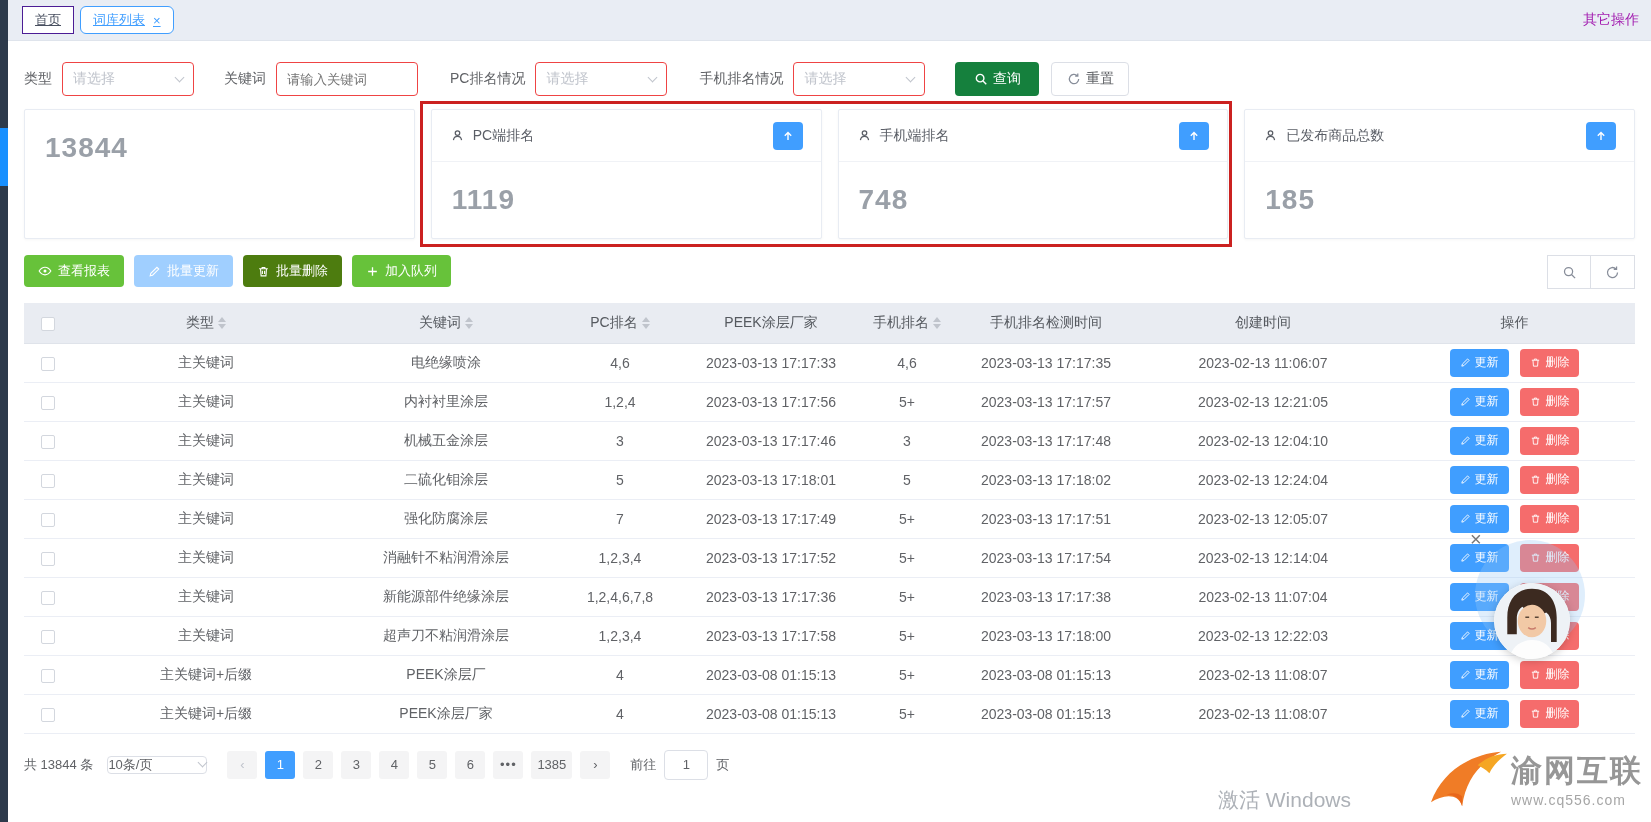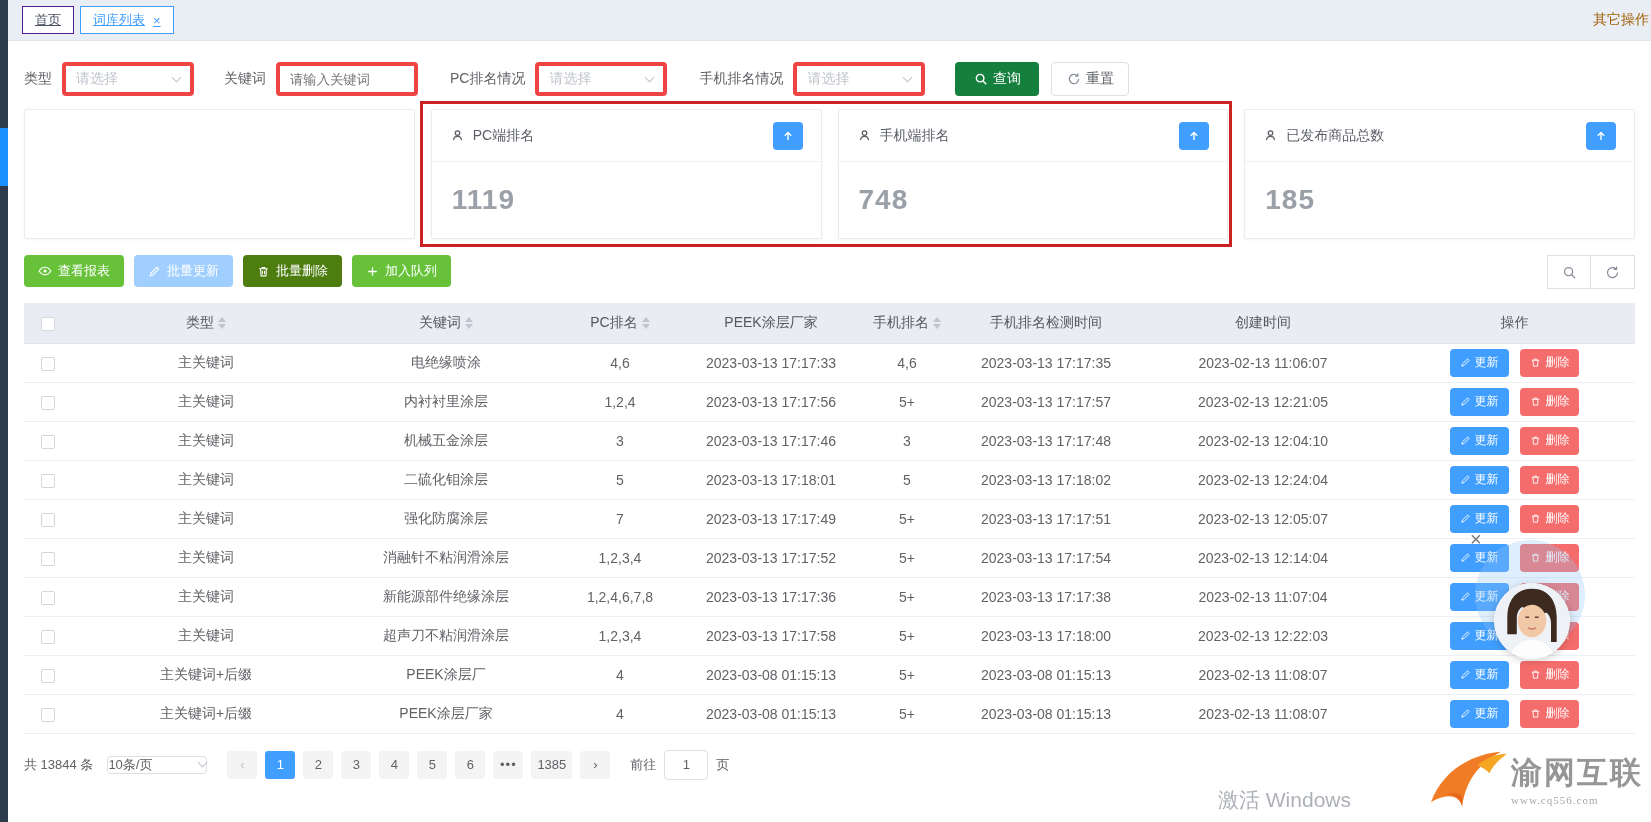--- a/index.html
+++ b/index.html
@@ -9,31 +9,31 @@
 
   
   .side-sliver { position:absolute; left:0; top:0; width:8px; height:822px; background:#2d3a4b; z-index:5; }
   .side-sliver .active-seg { position:absolute; left:0; top:128px; width:8px; height:58px; background:#1890ff; }
 
   
   .tabbar { margin-left:8px; height:41px; background:#e9edf4; border-bottom:1px solid #dfe4ec;
     display:flex; align-items:center; padding:0 14px; position:relative; }
   .tab { height:28px; display:inline-flex; align-items:center; padding:0 12px; background:#fff;
     border:1px solid #4c1d95; font-size:13px; color:#495060; margin-right:6px; cursor:pointer;text-decoration:underline; }
-  .tab.active { border-color:#409eff; color:#409eff; }
+  .tab.active { border-color:#409eff; color:#409eff;border-radius:6px; }
   .tab .close { margin-left:8px; font-size:13px; color:#409eff; line-height:1; }
-  .tabbar-right { position:absolute; right:2px; top:0; height:40px; display:flex; align-items:center;
-    color:#a16207; font-size:14px; cursor:pointer; }
+  .tabbar-right { position:absolute; right:12px; top:0; height:40px; display:flex; align-items:center;
+    color:#a21caf; font-size:14px; cursor:pointer; }
 
   .content { margin-left:8px; padding:0 16px; }
 
   
   .filters { display:flex; align-items:center; margin-top:20px; height:36px; }
   .flabel { color:#606266; margin-right:10px; white-space:nowrap; }
-  .select, .tinput { height:34px; border:4px solid #ef4444; border-radius:4px; background:#fff;
+  .select, .tinput { height:34px; border:1px solid #ef4444; border-radius:4px; background:#fff;
     display:flex; align-items:center; padding:0 10px; color:#c0c4cc; }
   .select { width:132px; justify-content:space-between; }
   .tinput { width:142px; }
   .chev { width:7px; height:7px; border-right:1.4px solid #c0c4cc; border-bottom:1.4px solid #c0c4cc;
     transform:rotate(45deg); margin-top:-4px; }
   .gap28 { width:30px; } .gap30 { width:32px; }
   .btn { height:34px; border:none; border-radius:4px; font-size:14px; display:inline-flex;
     align-items:center; justify-content:center; cursor:pointer; font-family:inherit; }
   .btn-query { background:#15803d; color:#fff; width:84px; margin-left:30px; }
   .btn-reset { background:#fff; color:#606266; width:78px; border:1px solid #dcdfe6; margin-left:12px; }
@@ -105,21 +105,21 @@
   .blob .b1 { position:absolute; right:0; top:0; width:110px; height:110px; border-radius:50%;
     background:rgba(150,200,245,0.30); }
   .avatar { position:absolute; left:1494px; top:583px; width:76px; height:76px; border-radius:50%;
     overflow:hidden; z-index:9; box-shadow:0 2px 8px rgba(0,0,0,0.2); cursor:pointer; background:#fff; }
 
   .watermark { position:absolute; right:8px; bottom:6px; z-index:10; display:flex; align-items:flex-end; pointer-events:none; }
   .wm-activate { position:absolute; right:300px; bottom:8px; font-size:21px; color:#9fa4ab; opacity:.85; white-space:nowrap;margin-left:41px; }
   .wm-logo { display:flex; align-items:center; }
   .wm-text { text-align:left; }
   .wm-brand { font-size:31px; font-weight:bold; color:#8b8b8b; opacity:.9; letter-spacing:2px; }
-  .wm-url { font-size:11px; color:#9c9c9c; opacity:.9; letter-spacing:1px;font-family:Liberation Serif, serif; }
+  .wm-url { font-size:14px; color:#9c9c9c; opacity:.9; letter-spacing:1px; }
 </style>
 </head>
 <body>
 
 <div class="page">
 
   <div class="side-sliver">
     <div class="active-seg"></div>
   </div>
 
@@ -169,20 +169,21 @@
       <button class="btn btn-reset">
         <svg width="14" height="14" viewBox="0 0 24 24">
             <path d="M20 12a8 8 0 1 1-2.4-5.7M18.5 2.5v4.5H14" fill="none" stroke="#878d99" stroke-width="2.2"></path>
           </svg>
         <span>重置</span>
       </button>
     </div>
 
     <div class="cards">
       <div class="card">
+        <div class="card-val">13844</div>
       </div>
       <div class="card">
         <div class="card-head">
           <span class="user-ic">
             <svg width="15" height="15" viewBox="0 0 24 24">
                 <circle cx="12" cy="8" r="3.6" fill="none" stroke="currentColor" stroke-width="2"></circle>
                 <path d="M5.5 19.5c.5-4 3-6 6.5-6s6 2 6.5 6" fill="none" stroke="currentColor" stroke-width="2"></path>
               </svg>
           </span>
           <span class="card-title">PC端排名</span>

